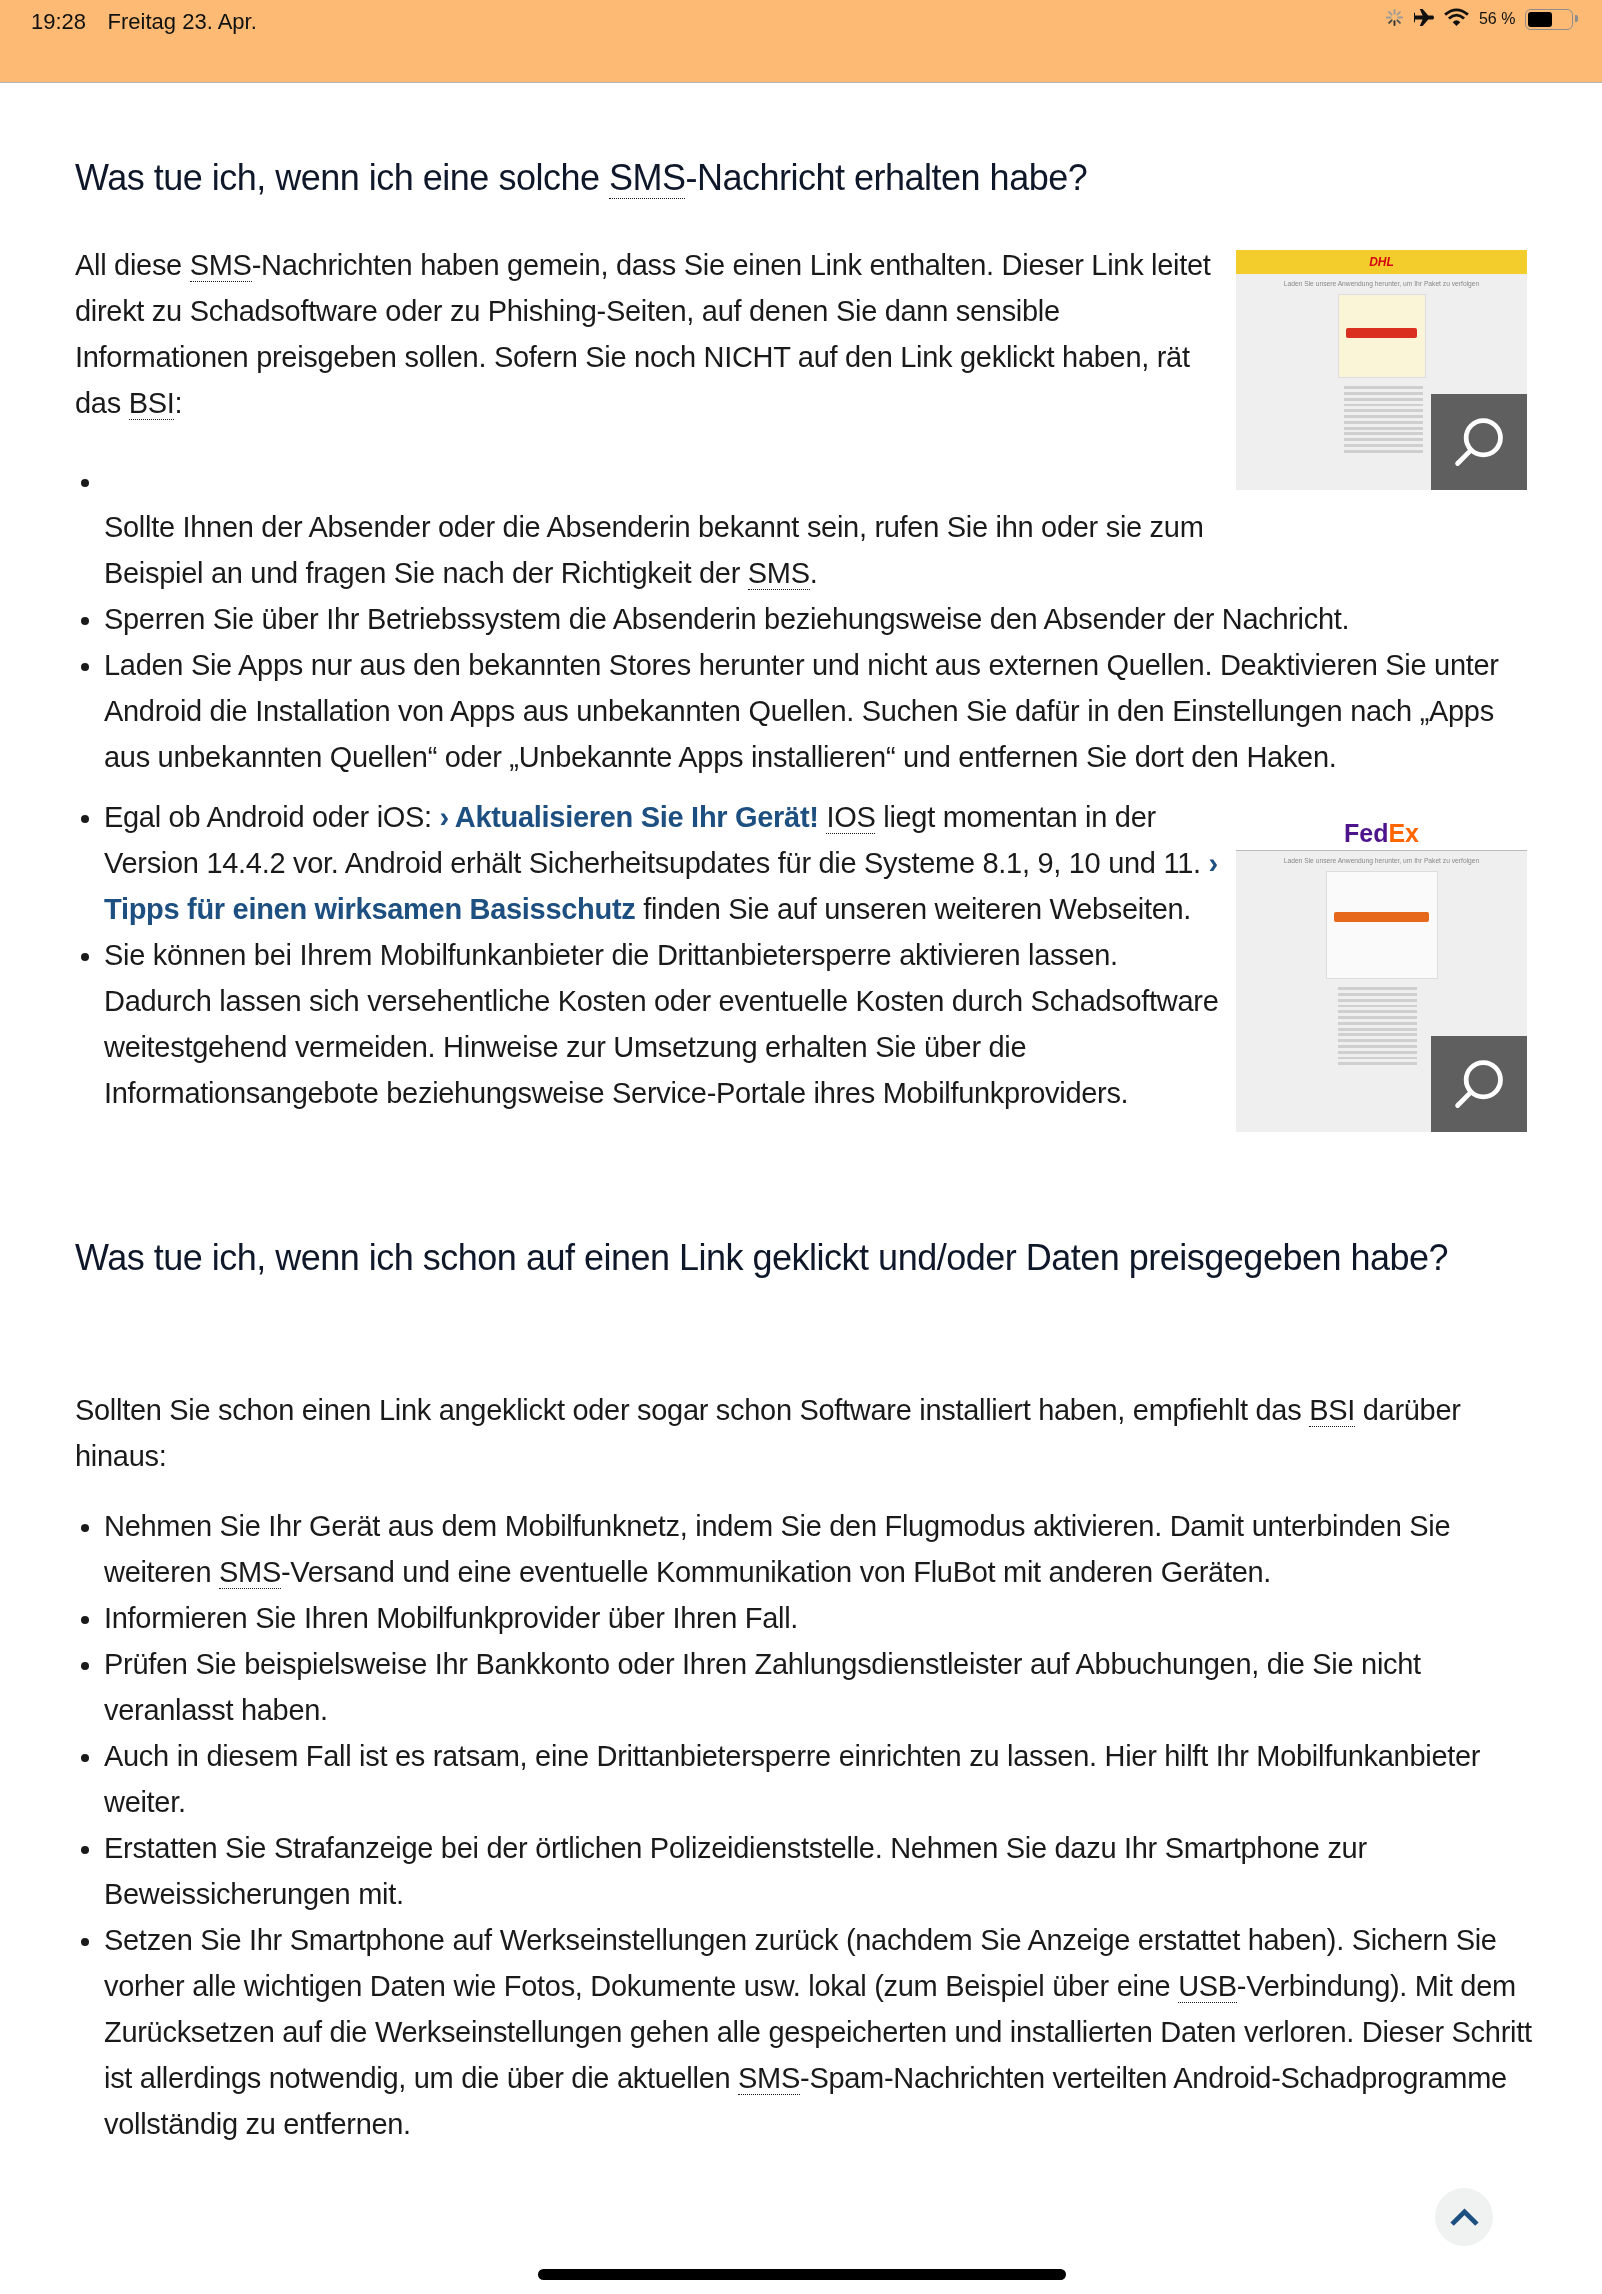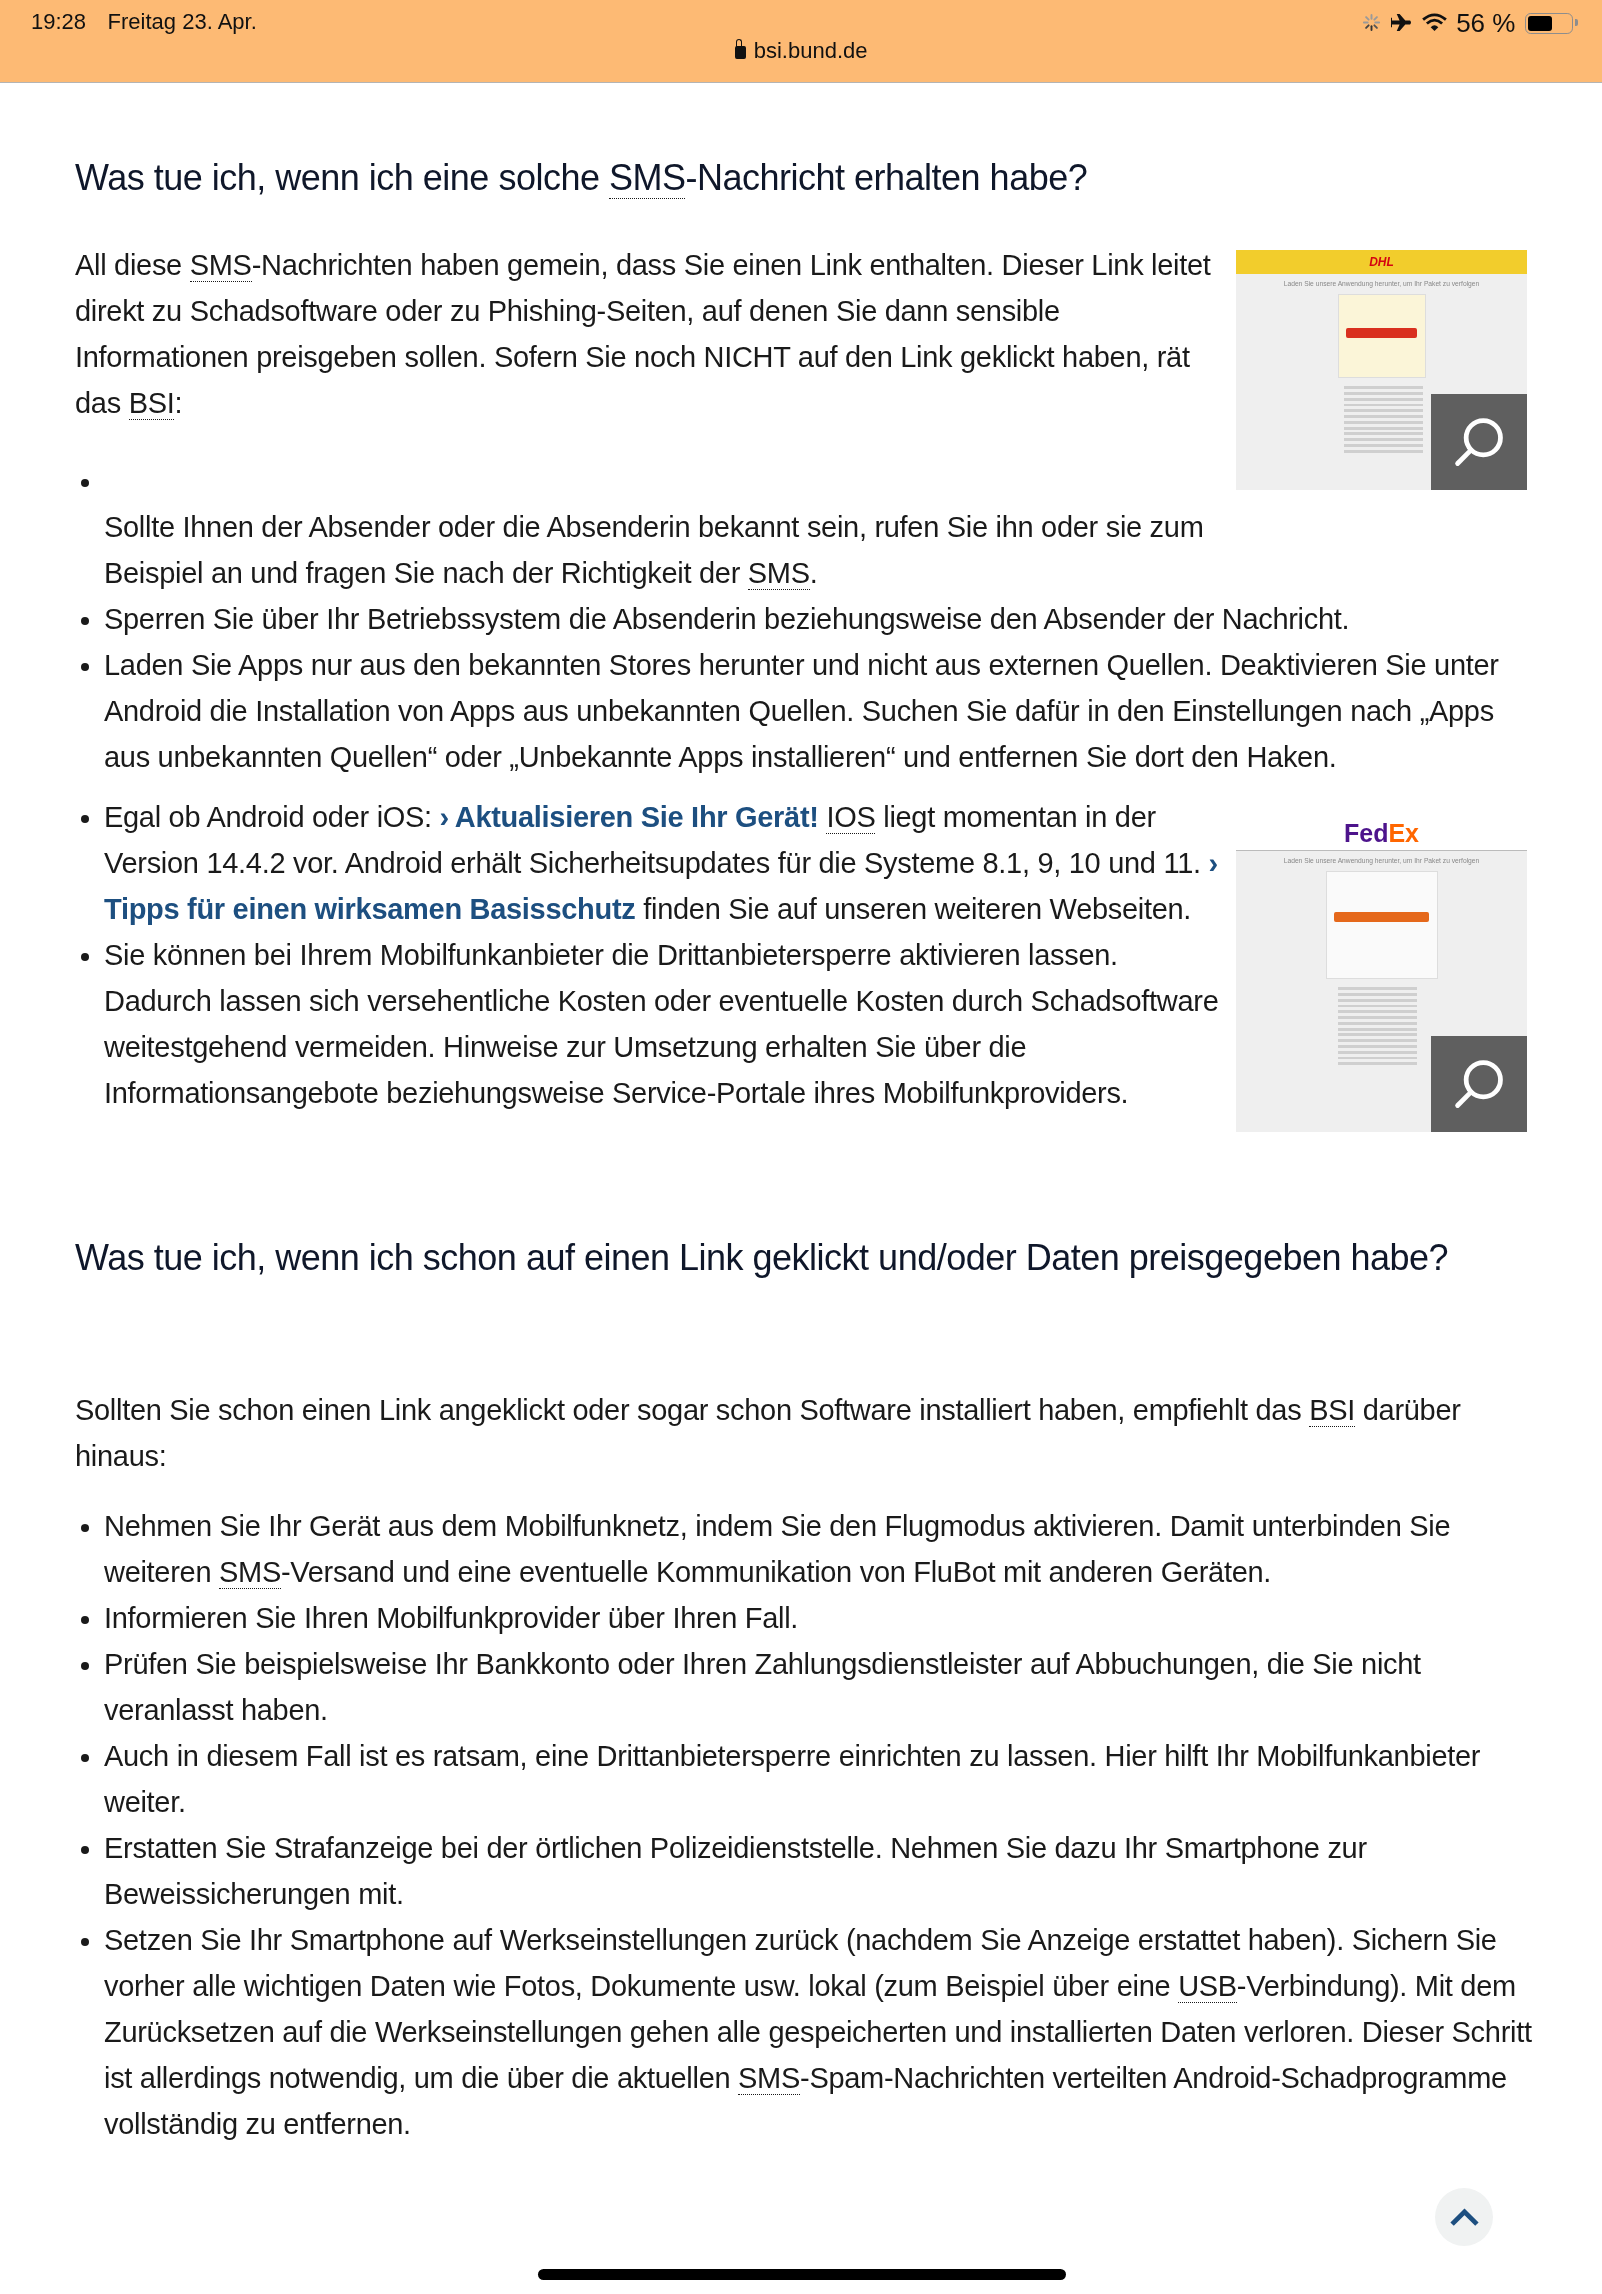--- a/index.html
+++ b/index.html
@@ -7,21 +7,21 @@
     width: 1602px; height: 2294px; overflow: hidden; position: relative;
     background: #ffffff; color: #1a1a1a;
     font-family: "Liberation Sans", "DejaVu Sans", sans-serif;
   }
   .topbar {
     position: absolute; left: 0; top: 0; width: 1602px; height: 83px;
     background: #fdba74; border-bottom: 1.9px solid #b4b4b4; box-sizing: border-box;
   }
   .status-time { position: absolute; left: 31px; top: 8.6px; font-size: 22px; color: #111; }
   .status-date { margin-left: 15.4px; }
-  .status-right { position: absolute; right: 29px; top: 7.7px; display: flex; align-items: center; gap: 9.6px; font-size: 26px; color: #111; }
+  .status-right { position: absolute; right: 29px; top: 7.7px; display: flex; align-items: center; gap: 9.6px; font-size: 16px; color: #111; }
   .battery { width: 48px; height: 21px; border: 1.9px solid #8d8d8d; border-radius: 5.8px; box-sizing: border-box; position: relative; padding: 1.9px; }
   .battery-fill { height: 100%; background: #000; border-radius: 2.9px; }
   .battery::after { content: ""; position: absolute; right: -5.8px; top: 5.8px; width: 2.9px; height: 6.7px; background: #8d8d8d; border-radius: 0 1.9px 1.9px 0; }
   .url { position: absolute; left: 0; right: 0; top: 38px; text-align: center; font-size: 22px; color: #111; }
   .url .lock { display: inline-block; width: 11.5px; height: 13.4px; background: #111; border-radius: 1.9px; position: relative; margin-right: 7.7px; vertical-align: -1px; }
   .url .lock::before { content: ""; position: absolute; left: 1.9px; top: -6.7px; width: 3.8px; height: 6.7px; border: 1.9px solid #111; border-bottom: none; border-radius: 4.8px 4.8px 0 0; }
 
   .content { position: absolute; left: 75px; top: 83px; width: 1460px; }
   h2 {
     font-family: "Liberation Sans", sans-serif; font-weight: normal;
@@ -92,23 +92,20 @@
           <path d="M1 7 Q13 -3 25 7" stroke="#111" stroke-width="3" fill="none"></path>
           <path d="M5 11 Q13 4 21 11" stroke="#111" stroke-width="3" fill="none"></path>
           <path d="M9 15 Q13 11 17 15 L13 19 Z" fill="#111"></path>
         </svg>
     </span>
     <span>56 %</span>
     <span class="battery">
         <span class="battery-fill" id="battery-fill" style="display: block; width: 56%;"></span>
       </span>
   </div>
-  <div class="url">
-    <span class="lock"></span><span>bsi.bund.de</span>
-  </div>
 </div>
 
 <div class="content">
 
   <h2 style="position:absolute; left:0; top:61px; width:1441px;"><span>Was tue ich, wenn ich eine solche </span><abbr>SMS</abbr><span>-Nachricht erhalten habe?</span></h2>
 
   <p style="position:absolute; left:0; top:159px; width:1153px;"><span>All diese </span><abbr>SMS</abbr><span>-Nachrichten haben gemein, dass Sie einen Link enthalten. Dieser Link leitet direkt zu Schadsoftware oder zu Phishing-Seiten, auf denen Sie dann sensible Informationen preisgeben sollen. Sofern Sie noch NICHT auf den Link geklickt haben, rät das </span><abbr>BSI</abbr><span>:</span></p>
 
   <ul style="position:absolute; left:0; top:375px; width:1431px;">
     <li style="width:1124px;"><br><span>Sollte Ihnen der Absender oder die Absenderin bekannt sein, rufen Sie ihn oder sie zum Beispiel an und fragen Sie nach der Richtigkeit der </span><abbr>SMS</abbr><span>.</span></li>

